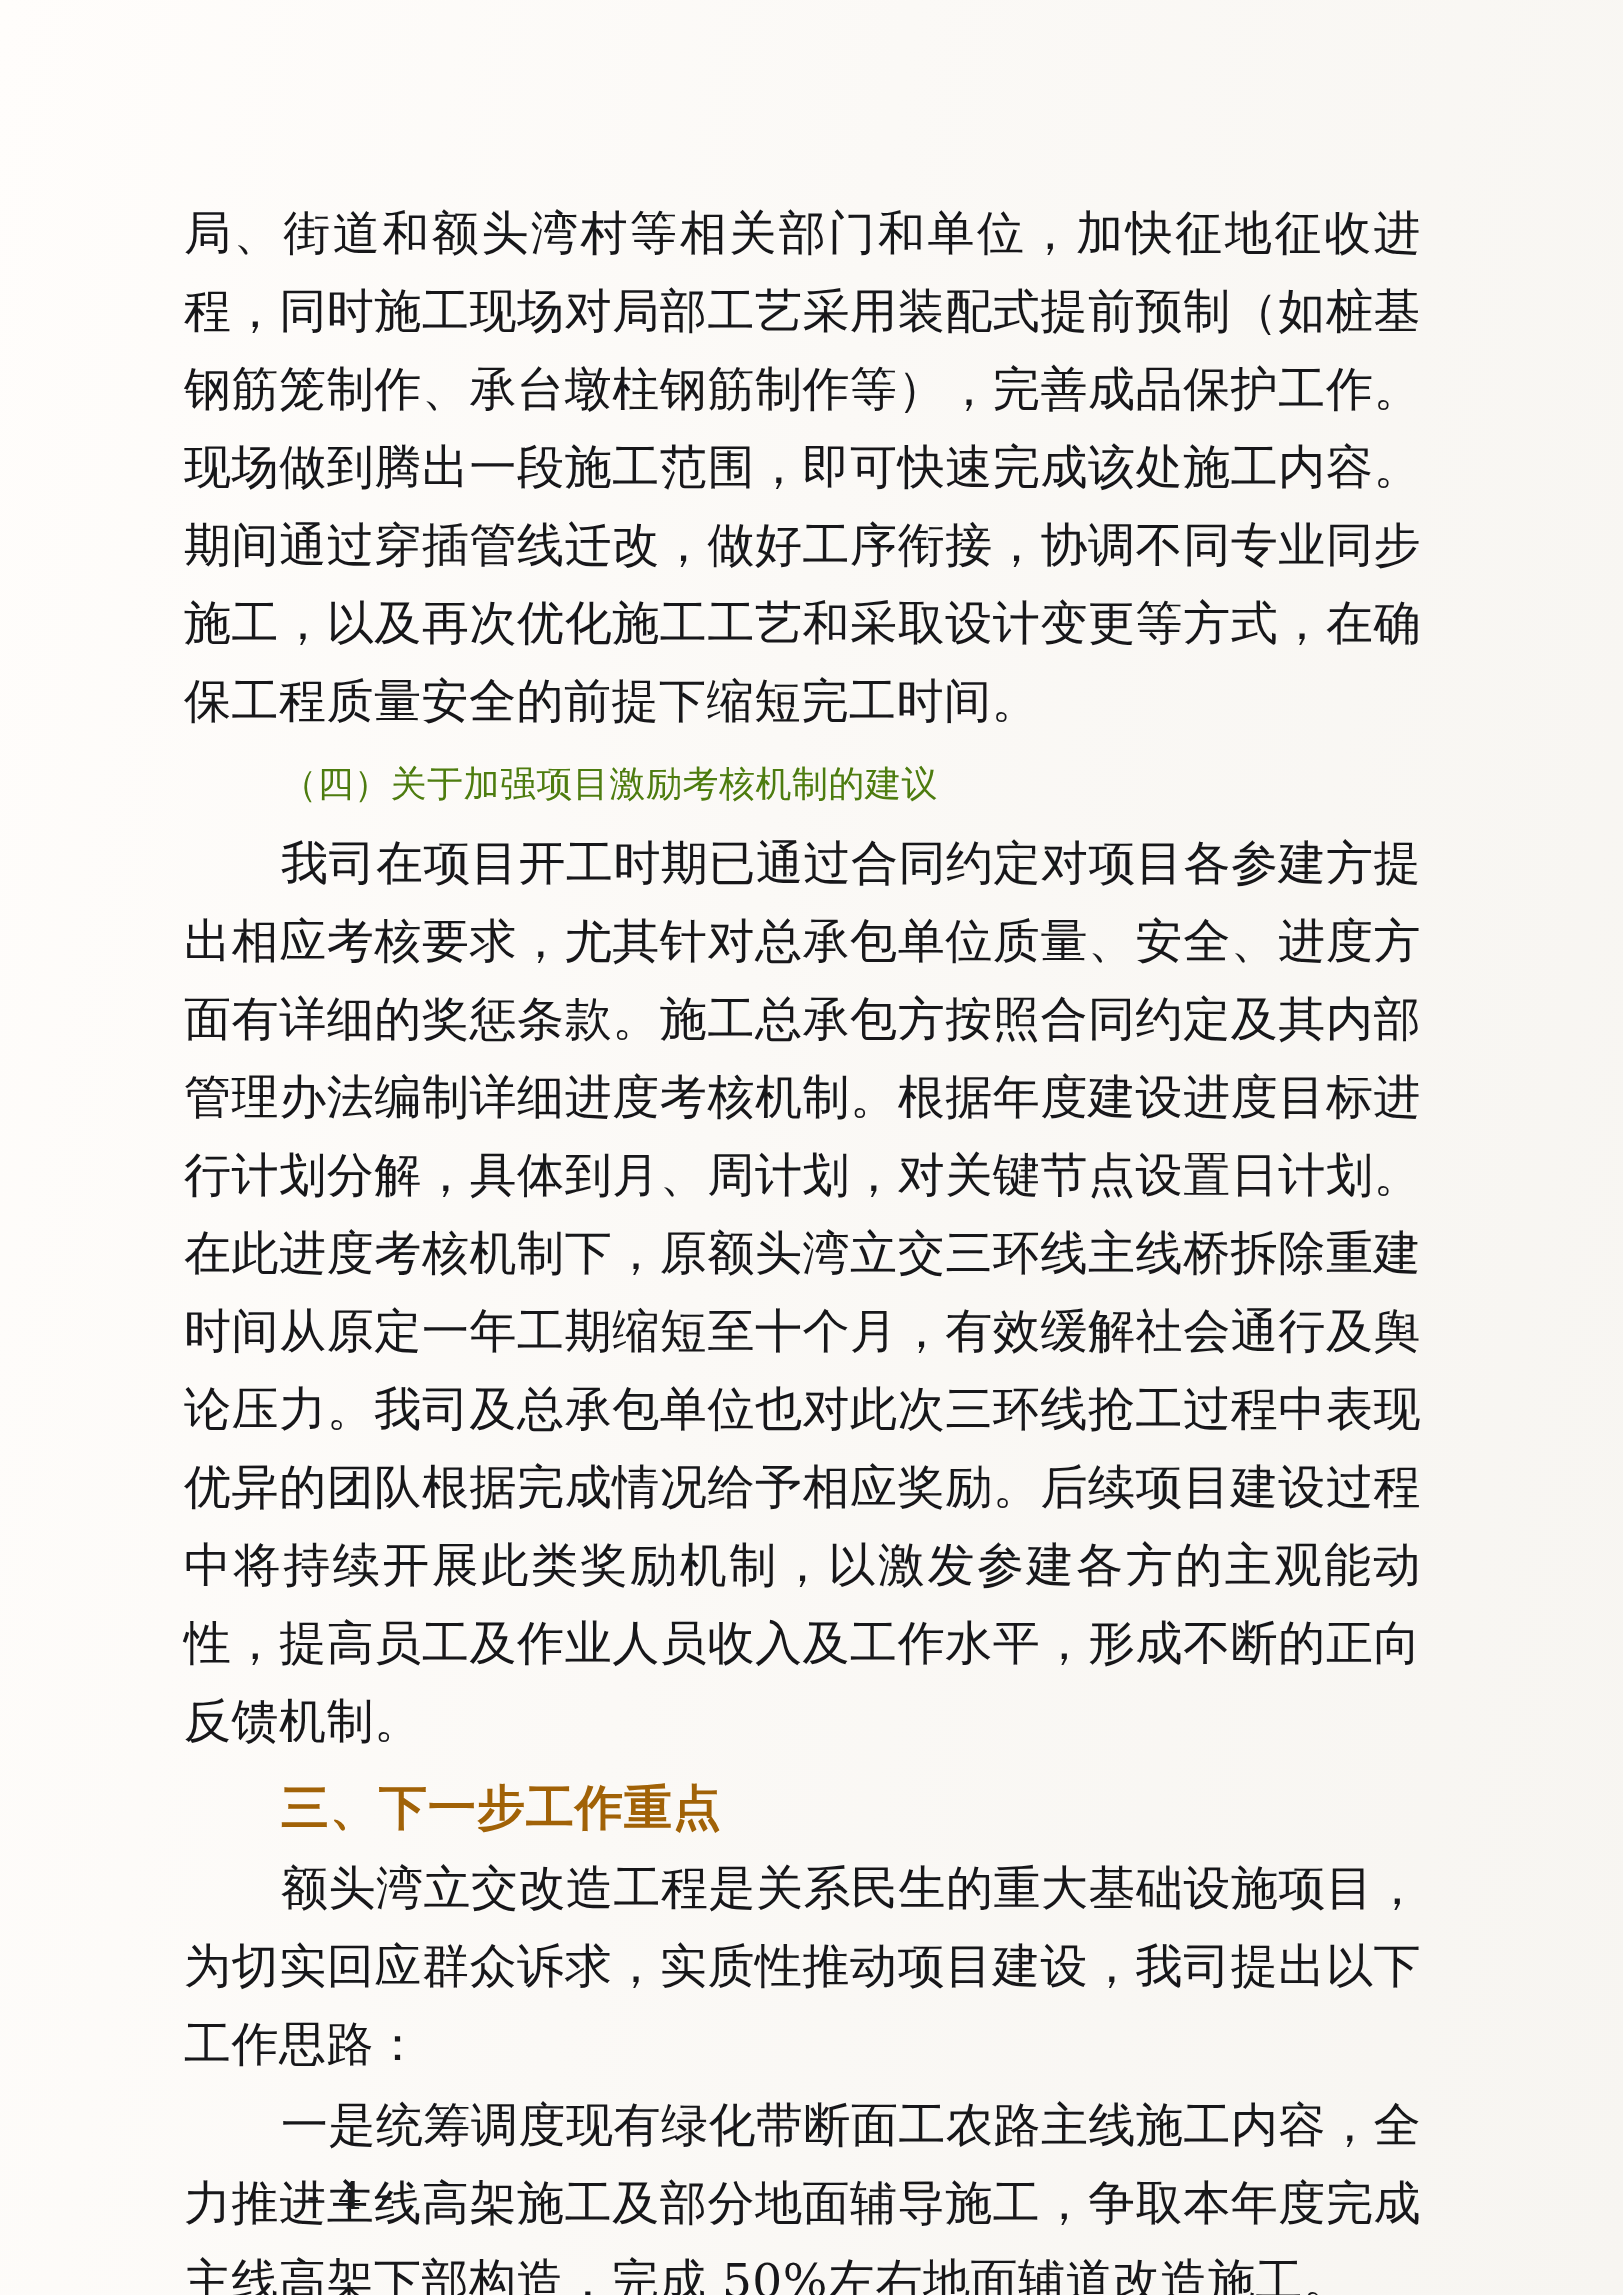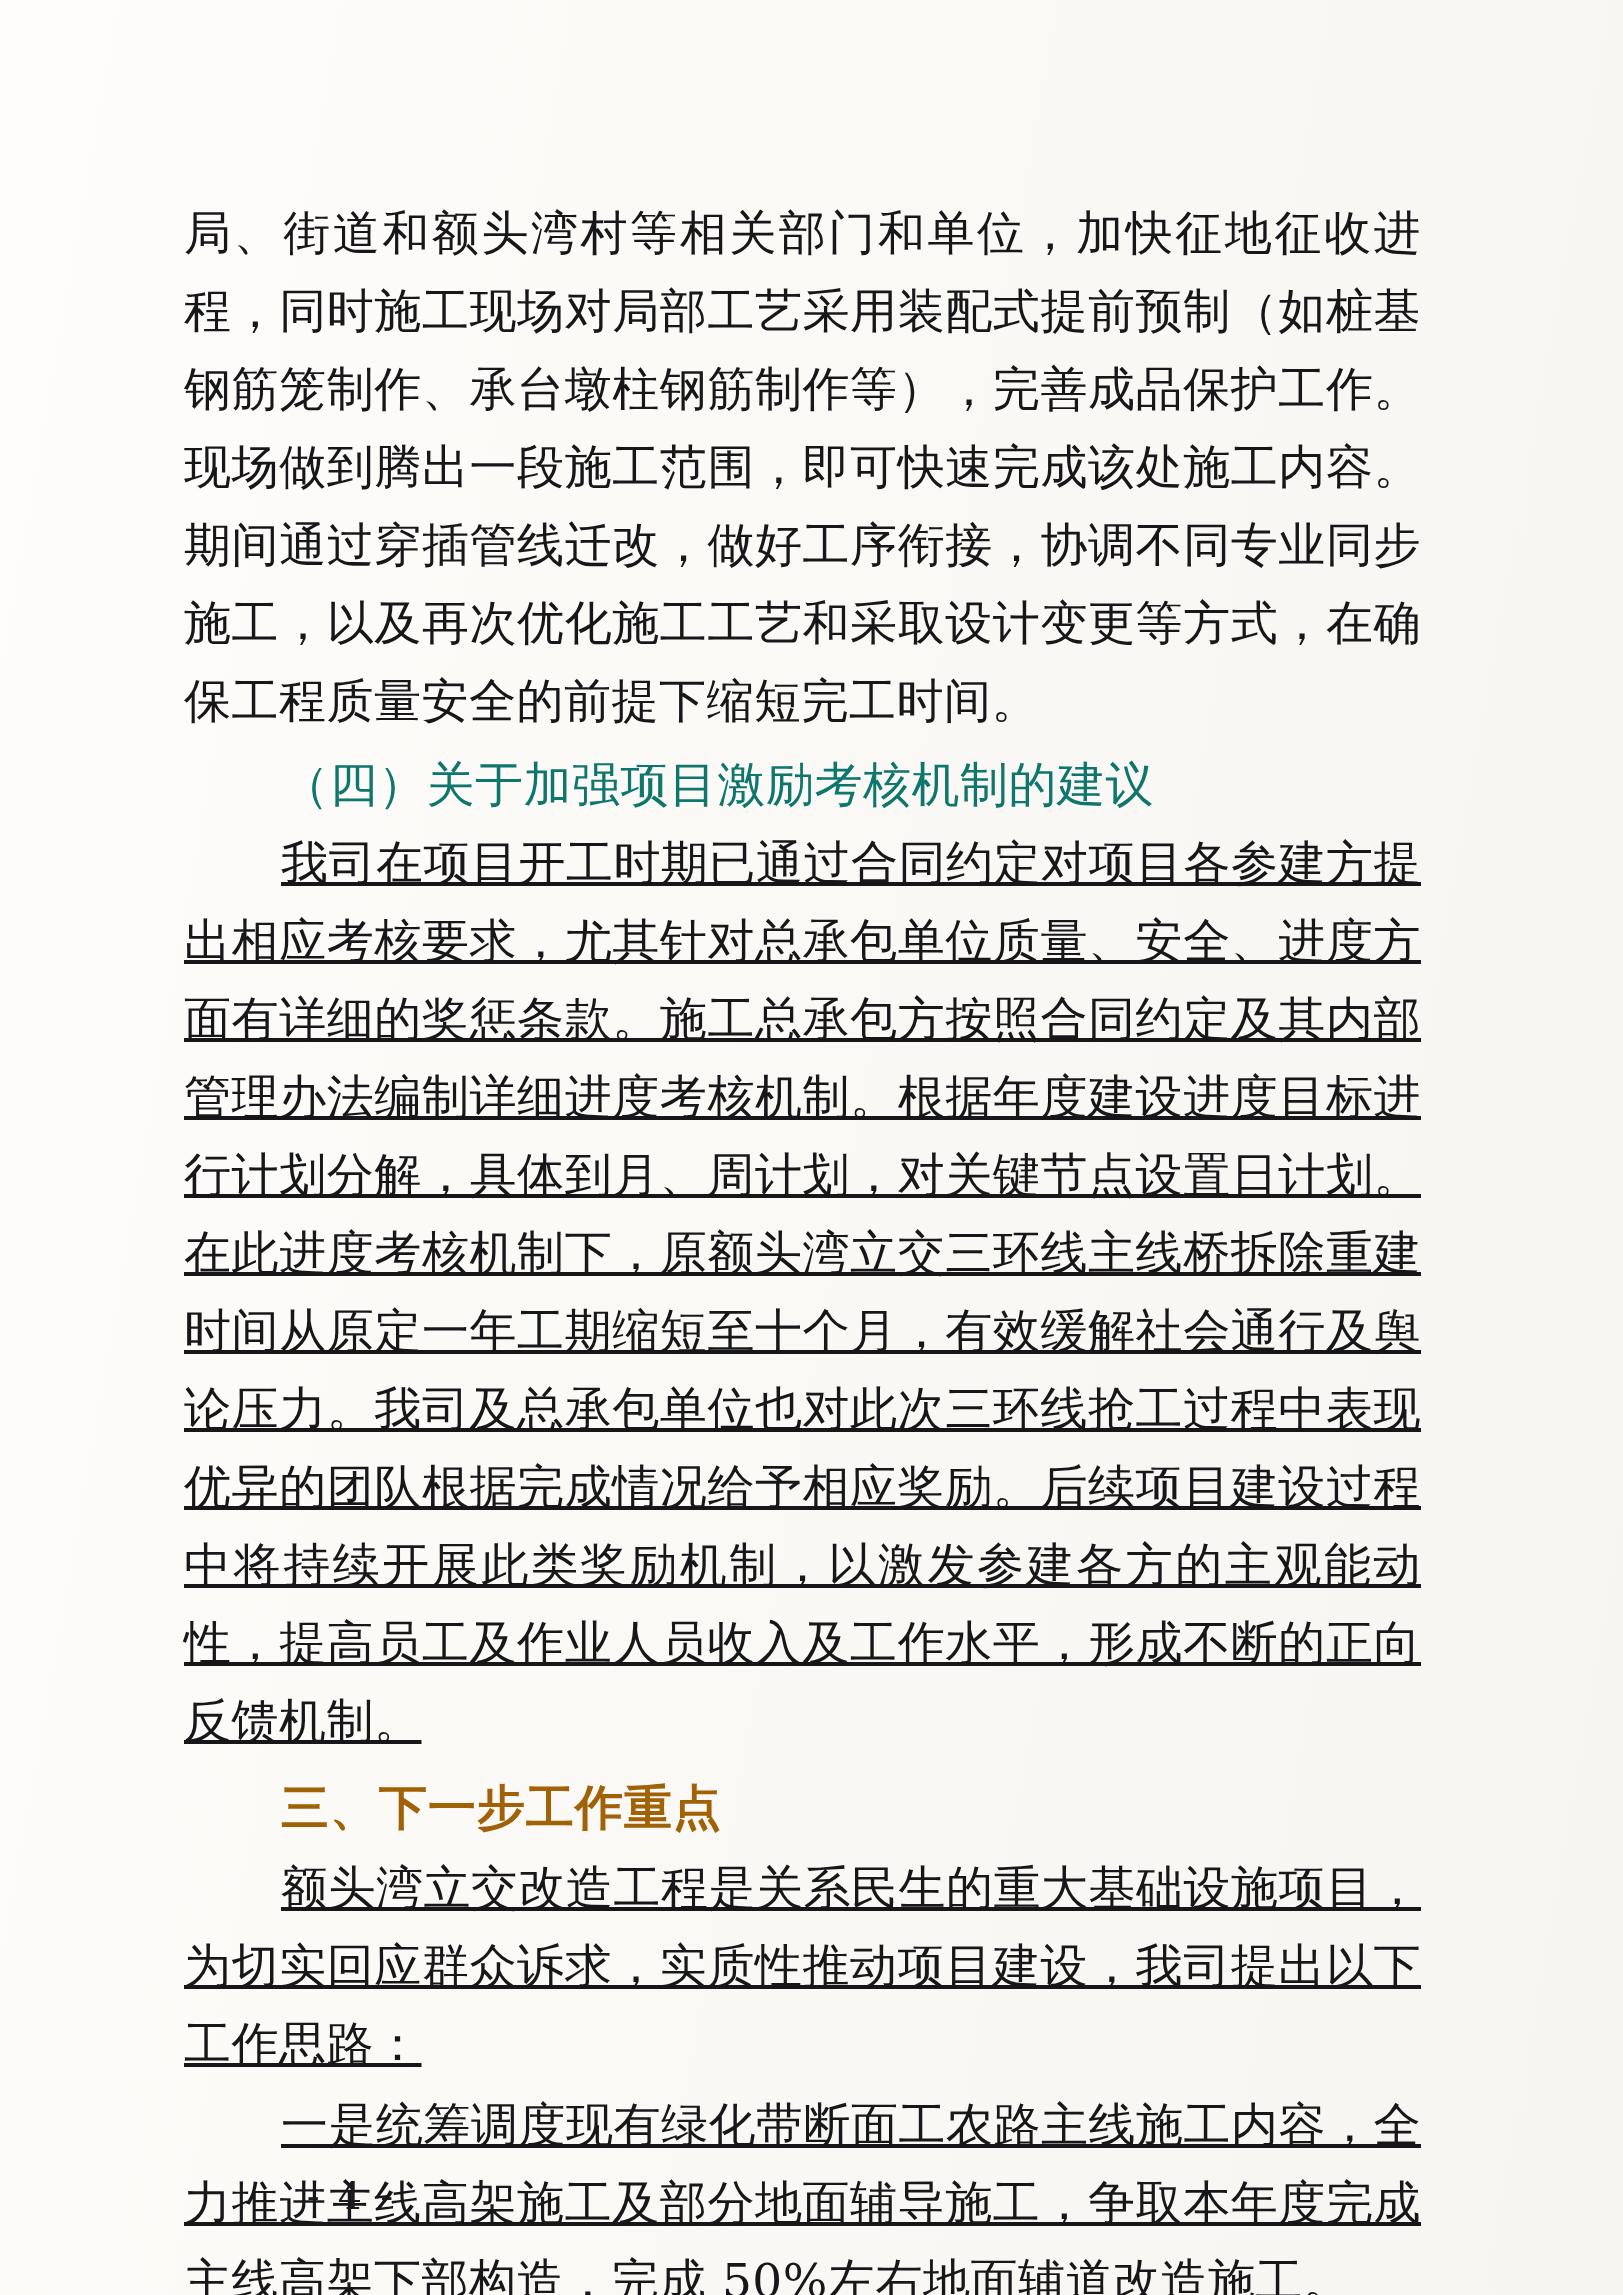--- a/index.html
+++ b/index.html
@@ -35,36 +35,35 @@
     line-height: 78px;
     color: #17171a;
     text-align: justify;
     text-justify: inter-ideograph;
     letter-spacing: 0.5px;
     margin: 0 0 3.1px 0;
     font-family: "DejaVu Serif", "Liberation Serif", serif;
   }
   .indent {
     text-indent: 97px;
-    text-decoration: underline;
   }
   .heading {
     font-size: 48px;
     line-height: 80px;
     color: #a16207;
     font-weight: bold;
     text-indent: 97px;
     margin: 7.2px 0 2px 0;
     letter-spacing: 1px;
     font-family: "DejaVu Sans", "Liberation Sans", sans-serif;
   }
   .subheading {
-    font-size: 48px;
+    font-size: 36px;
     line-height: 78px;
-    color: #0f766e;
+    color: #4d7c0f;
     text-indent: 97px;
     margin: 5.1px 0 1px 0;
     letter-spacing: 0.5px;
   }
   .footer {
     position: absolute;
     left: 0;
     right: 0;
     bottom: 77px;
     text-align: center;

